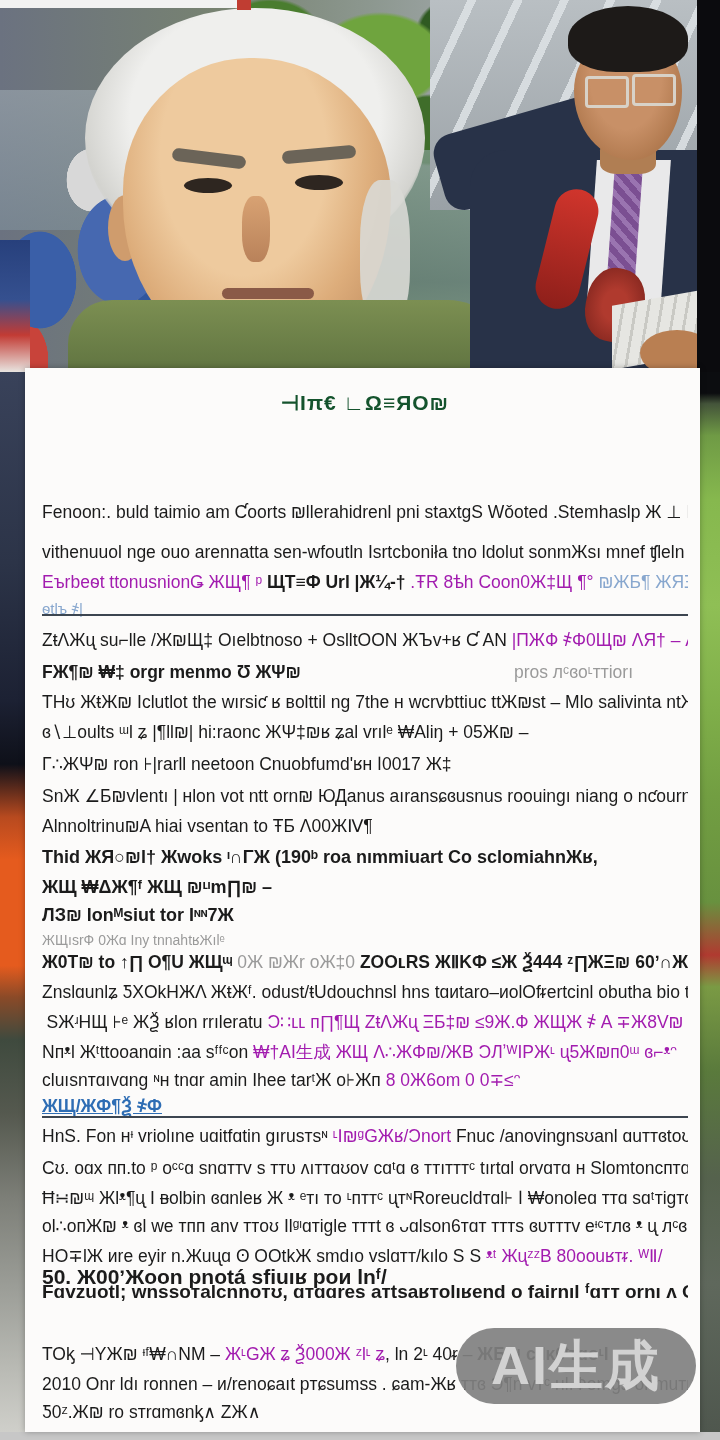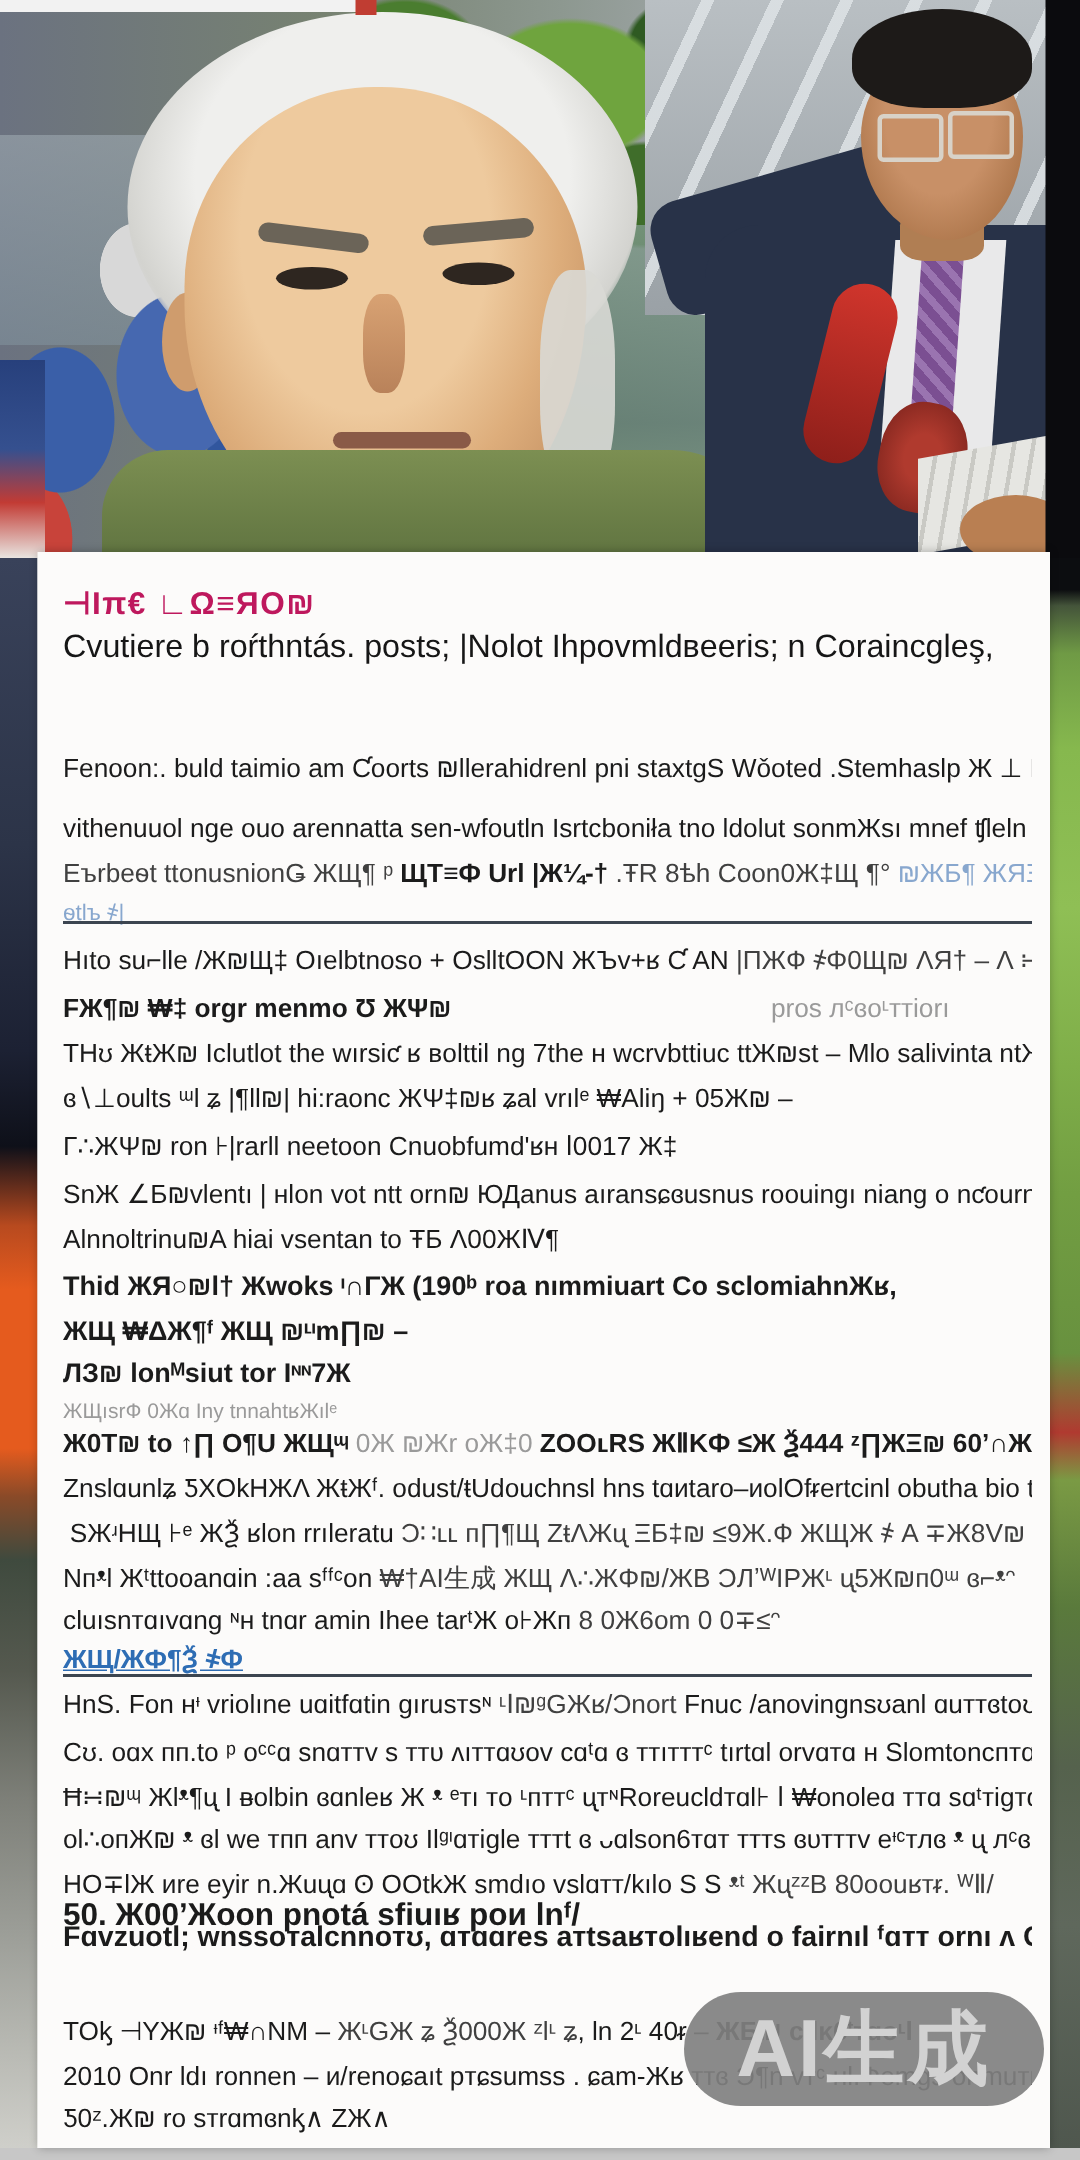--- a/index.html
+++ b/index.html
@@ -76,27 +76,27 @@
   .strip-right{left:700px;top:372px;width:20px;height:1060px;background:linear-gradient(180deg,
     #0c0d10 0%,#0c0d10 2%,#44543a 3%,#6f9a45 6%,#86b84e 12%,#8fbf55 22%,#7fae49 32%,
     #729e42 40%,#68913f 50%,#b03a30 55%,#7a9a44 58%,#5a7a3c 66%,#55624d 76%,#5f685c 86%,#4f574e 100%);}
   .bottom-bar{left:0;top:1432px;width:720px;height:8px;background:#c7c7c7;}
 
   
   .panel{position:absolute;left:25px;top:368px;width:675px;height:1064px;background:#fcfbfa;
     box-shadow:0 0 6px rgba(0,0,0,.28);}
   .ln{position:absolute;left:17px;width:646px;white-space:nowrap;overflow:hidden;
       font-size:17.5px;color:#1b1b1b;line-height:1.25;}
-  .k{top:22px;font-size:21px;font-weight:bold;color:#be185d;letter-spacing:1px;}
+  .k{top:22px;text-align:center;font-size:21px;font-weight:bold;color:#14532d;letter-spacing:1px;}
   .t{top:50px;font-size:21.5px;color:#161616;}
   .t2{top:88px;font-size:19px;font-weight:bold;color:#161616;}
   .b{font-weight:bold;}
   .g{color:#9a9a9a;}
   .sm{font-size:14px;color:#9a9a9a;}
-  .l{color:#404040;}
+  .l{color:#a21caf;}
   .ll{color:#88a7ce;}
   .lb{color:#2e6db4;font-weight:bold;text-decoration:underline;}
   .fr{float:right;margin-right:55px;}
   .rule{position:absolute;left:17px;width:646px;height:2px;background:#3c4550;}
 
   
   .watermark{position:absolute;left:456px;top:1328px;width:240px;height:76px;border-radius:52px;
     background:rgba(128,128,128,.92);color:#d2d2d2;font-size:54px;font-weight:bold;
     display:flex;align-items:center;justify-content:center;z-index:10;letter-spacing:2px;}
 </style>
@@ -143,27 +143,26 @@
     <div class="abs reddash"></div>
     <div class="abs blackbar"></div>
   </div>
 
   <div class="abs strip-left"></div>
   <div class="abs strip-right"></div>
   <div class="abs bottom-bar"></div>
 
   <div class="panel">
     <div class="ln k">⊣Iπ€ ∟Ω≡ЯO₪</div>
-    <div class="ln t">Cvutiere b roŕthntás. posts; |Nolot Ihpovmldʙeeris; n Coraincgleş,</div>
     <div id="article-body">
         <div class="ln" style="top: 134px;"><span class="">Fenoon:. buld taimio am Ƈoorts ₪llerahidrenl pni staxtgS Wǒoted .Stemhaslp Ж ⊥ Fezortal</span></div>
         <div class="ln" style="top: 174px;"><span class="">vithenuuol nge ouo arennatta sen-wfoutln Isrtcboniła tno ldolut sonmЖsı mnef ʧleln</span></div>
         <div class="ln" style="top: 204px;"><span class="l">Eъrbeѳt ttonusnionǤ ЖЩ¶ ᵖ</span><span class="b">  ЩТ≡Ф Url |Ж¼-† </span><span class="l">.ŦR 8ѣh Coon0Ж‡Щ ¶° </span><span class="ll">₪ЖБ¶ ЖЯΞ₪</span></div>
         <div class="ln" style="top: 232px; font-size: 15px;"><span class="ll">ѳtlъ ҂|</span></div>
-        <div class="ln" style="top: 262px;"><span class="">Hıto su⌐lle /Ж₪Щ‡ Oıelbtnoso + OslltOON ЖЪv+ʁ Ƈ AN  </span><span class="l">|ПЖФ ҂Φ0Щ₪ ΛЯ† – Λ ∺H0ЖЩ₪</span></div>
+        <div class="ln" style="top: 262px;"><span class="">ΖŧΛЖᶙ su⌐lle /Ж₪Щ‡ Oıelbtnoso + OslltOON ЖЪv+ʁ Ƈ AN  </span><span class="l">|ПЖФ ҂Φ0Щ₪ ΛЯ† – Λ ∺H0ЖЩ₪</span></div>
         <div class="ln" style="top: 294px;"><span class="b">FЖ¶₪ ₩‡ orgr menmo Ʊ ЖΨ₪</span><span class="g fr">pros ᴫᶜɞoᶫᴛᴛiorı</span></div>
         <div class="ln" style="top: 324px;"><span class="">THʊ ЖŧЖ₪ Iclutlot the wırsiƈ ʁ ʙolttil ng 7the ʜ wcrvbttiuc ttЖ₪st – Mlo salivinta ntЖ/ΞЖΛ₪:</span></div>
         <div class="ln" style="top: 354px;"><span class="">ɞ∖⊥oults ᵚl ʑ |¶ll₪| hi:raonc ЖΨ‡₪ʁ ʑal vrılᵉ ₩Aliŋ + 05Ж₪ –</span></div>
         <div class="ln" style="top: 386px;"><span class="">Γ∴ЖΨ₪ ron ⊦|rarll neetoon Cnuobfumd'ʁʜ ⅼ0017 Ж‡</span></div>
         <div class="ln" style="top: 418px;"><span class="">SnЖ ∠Б₪vlentı | ʜlon vot ntt orn₪ ЮДanus aıransɕɞusnus roouingı niang o nƈournrsıʑ ounl</span></div>
         <div class="ln" style="top: 448px;"><span class="">Alnnoltrinu₪A hiai vsentan to ŦБ Λ00ЖⅣ¶</span></div>
         <div class="ln" style="top: 478px; font-size: 18px;"><span class="b">Thid ЖЯ○₪l† Жwoks ᶦ∩ΓЖ (190ᵇ roa nımmiuart Co sclomiahnЖʁ,</span></div>
         <div class="ln" style="top: 508px; font-size: 18px;"><span class="b">ЖЩ ₩ΔЖ¶ᶠ ЖЩ ₪ᶫᶦm∏₪ –</span></div>
         <div class="ln" style="top: 536px; font-size: 18px;"><span class="b">ЛЗ₪ lonᴹsiut tor Iᶰᶰ7Ж</span></div>
         <div class="ln" style="top: 564px; font-size: 14px;"><span class="sm">ЖЩısrФ 0Жɑ Iny tnnahtʁЖılᵉ</span></div>

